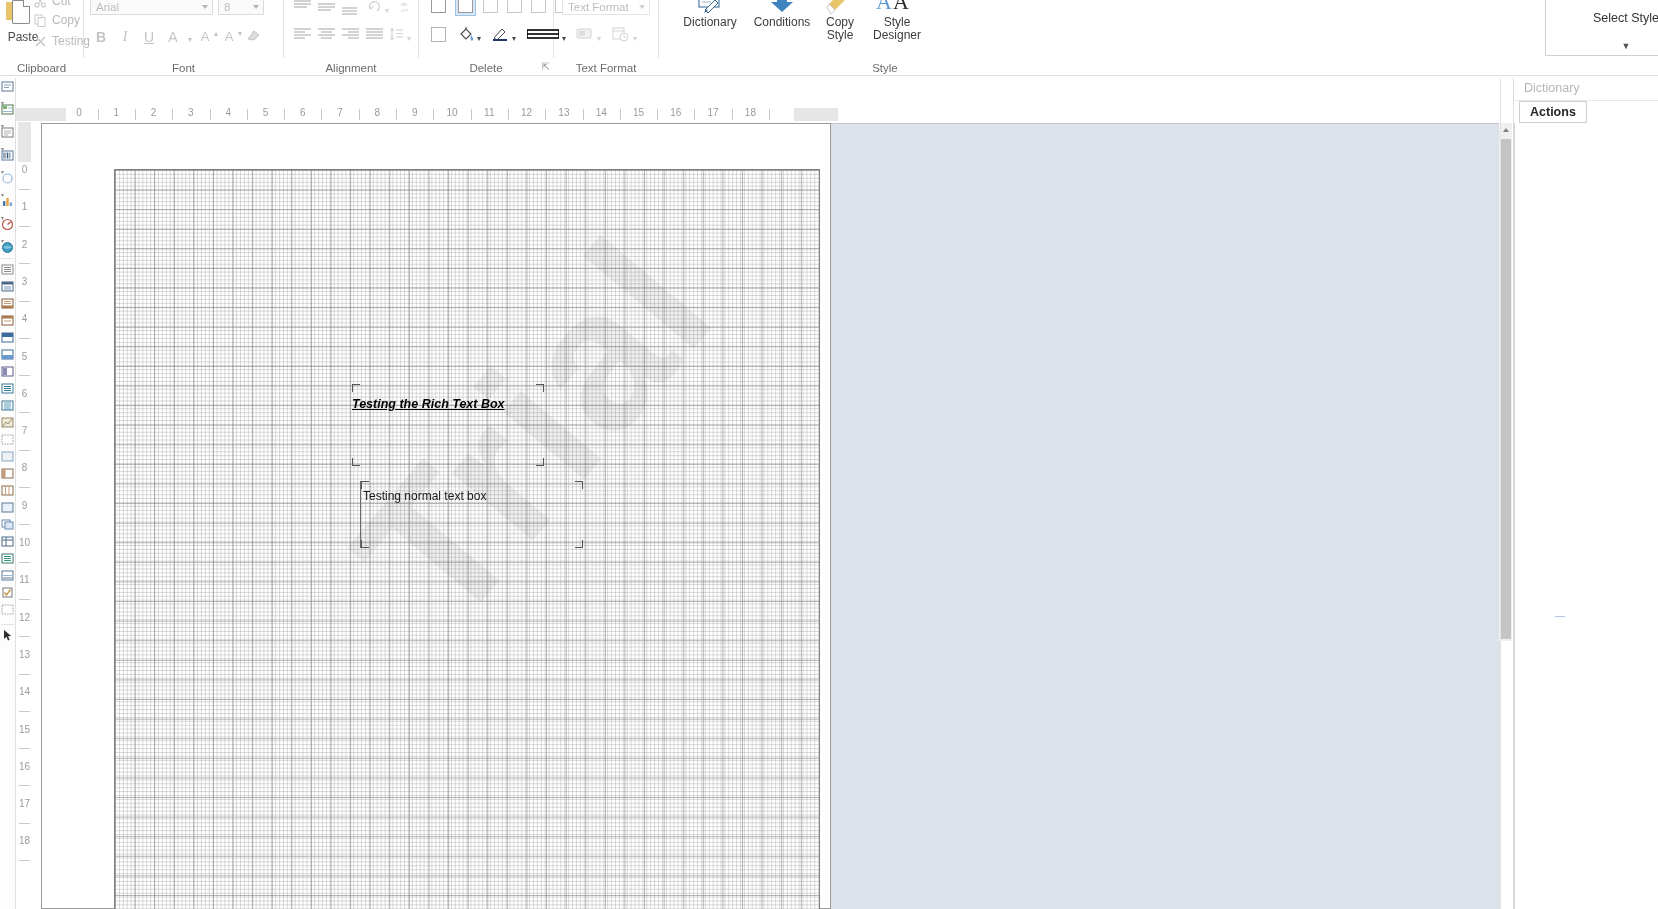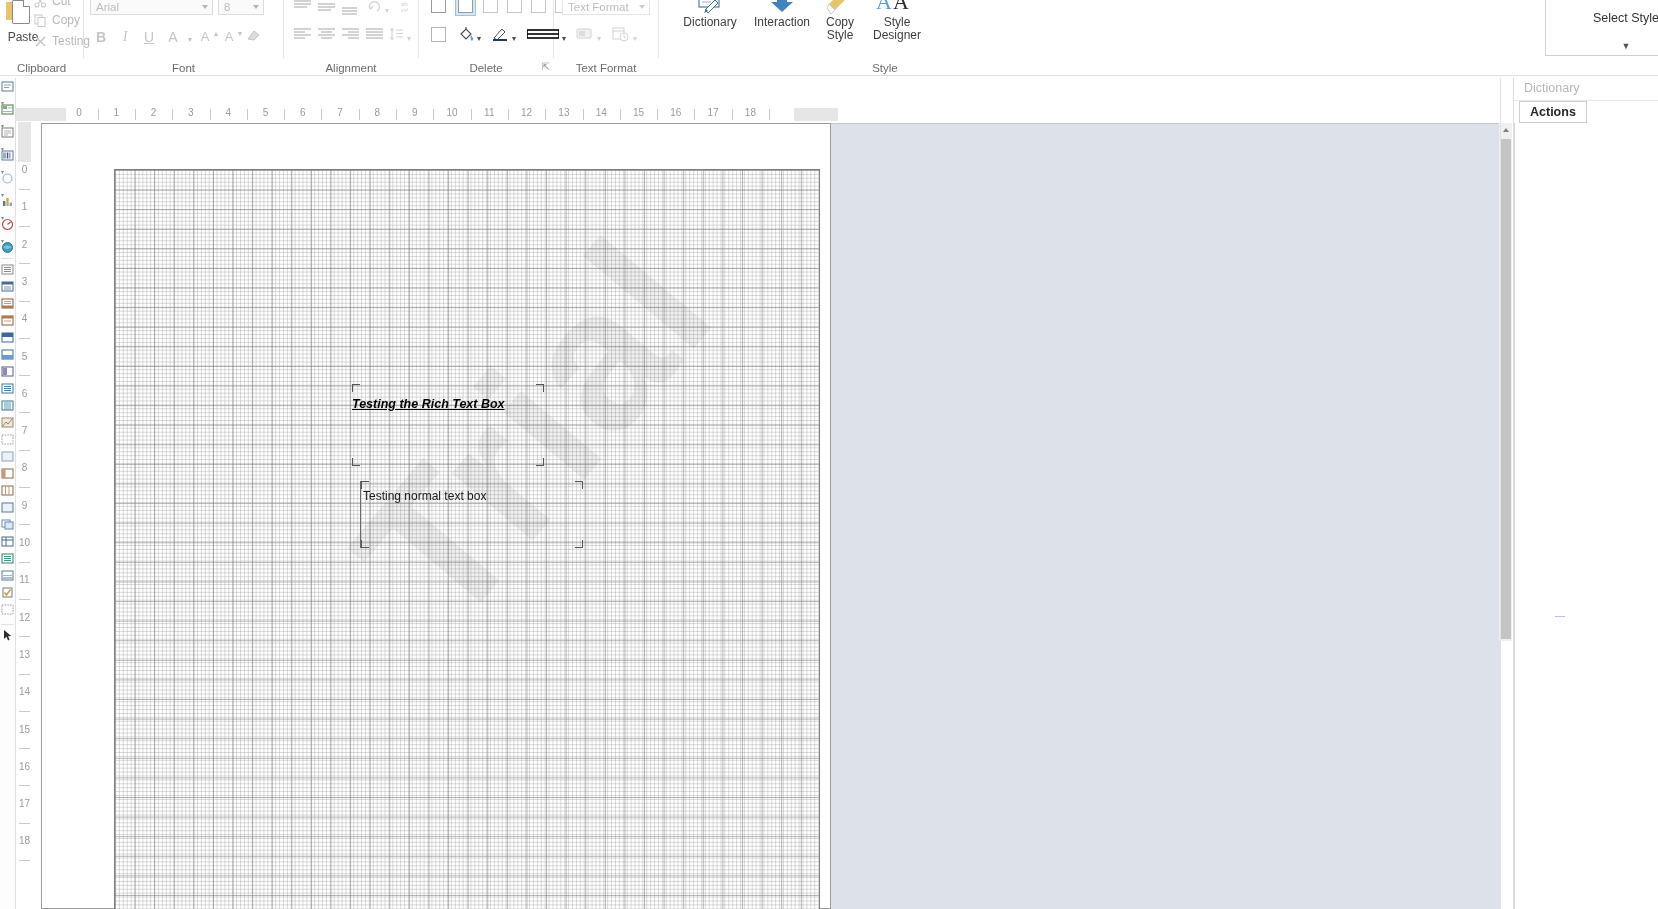--- a/index.html
+++ b/index.html
@@ -390,21 +390,21 @@
           </div>
           <div>Dictionary</div>
         </div>
 
         <div class="bigbtn" style="left:92px;top:-10px;width:62px;">
           <div style="height:26px;">
             <svg width="30" height="25" viewBox="0 0 30 25">
               <path d="M10 2 H20 V12 H26 L15 22 L4 12 H10 Z" fill="#3f83bf"></path>
             </svg>
           </div>
-          <div>Interaction</div>
+          <div>Conditions</div>
         </div>
 
         <div class="bigbtn" style="left:160px;top:-10px;width:42px;">
           <div style="height:26px;">
             <svg width="30" height="25" viewBox="0 0 30 25">
               <path d="M4 14 L16 2 L22 8 L10 20 Z" fill="#e8c56a"></path>
               <path d="M16 2 L22 8 L26 4 L20 0 Z" fill="#6f7b87"></path>
               <path d="M4 14 L10 20 L6 24 L2 18 Z" fill="#ffffff" stroke="#c9c9c9"></path>
             </svg>
           </div>

